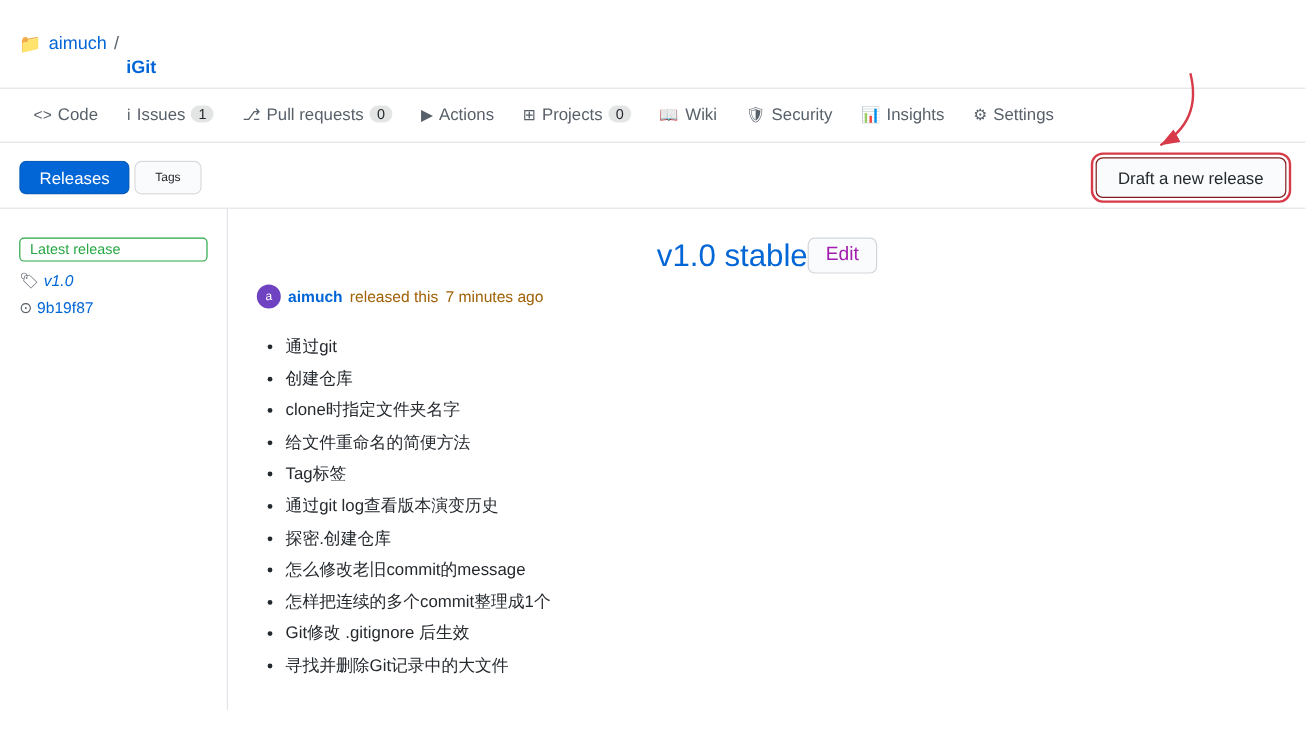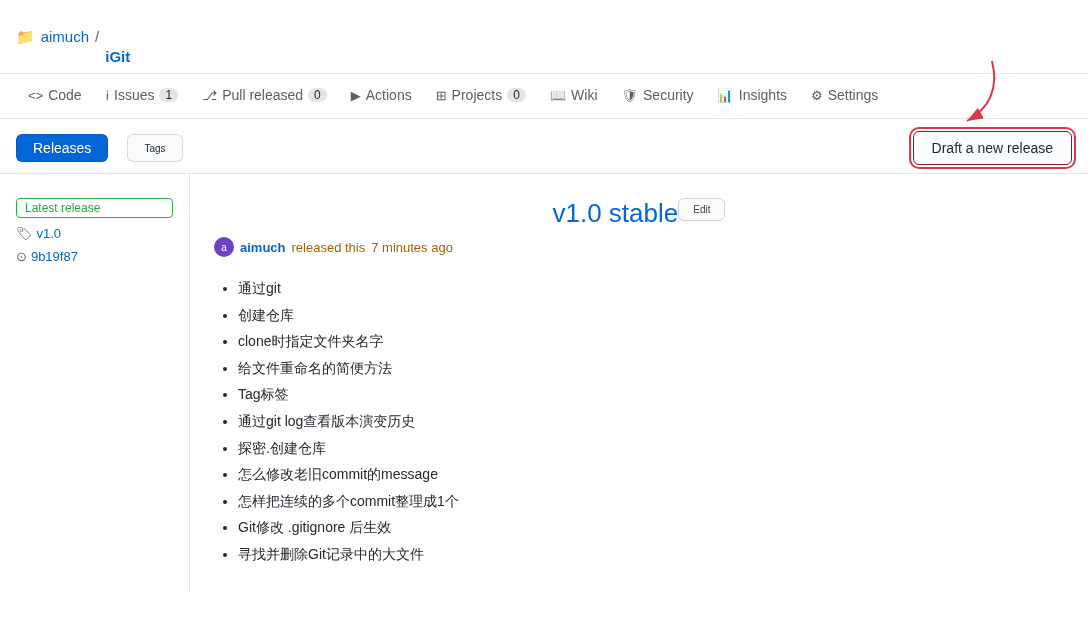--- a/index.html
+++ b/index.html
@@ -130,25 +130,25 @@
       margin-bottom: 8px;
     }
     .release-title {
       font-size: 26px;
       font-weight: 300;
       color: #0366d6;
       text-decoration: none;
     }
     .btn-edit {
       background: #fafbfc;
-      color: #404040;
+      color: #a21caf;
       border: 1px solid #d1d5da;
       border-radius: 6px;
       padding: 5px 14px;
-      font-size: 10px;
+      font-size: 16px;
       cursor: pointer;
     }
     .release-meta {
       display: flex;
       align-items: center;
       gap: 6px;
       font-size: 13px;
       color: #586069;
       margin-bottom: 18px;
     }
@@ -191,21 +191,21 @@
     <span class="icon">&lt;&gt;</span>
     <span>Code</span>
   </a>
   <a class="nav-tab">
     <span class="icon">ℹ</span>
     <span>Issues</span>
     <span class="badge">1</span>
   </a>
   <a class="nav-tab">
     <span class="icon">⎇</span>
-    <span>Pull released</span>
+    <span>Pull requests</span>
     <span class="badge">0</span>
   </a>
   <a class="nav-tab">
     <span class="icon">▶</span>
     <span>Actions</span>
   </a>
   <a class="nav-tab">
     <span class="icon">⊞</span>
     <span>Projects</span>
     <span class="badge">0</span>
@@ -222,21 +222,21 @@
     <span class="icon">📊</span>
     <span>Insights</span>
   </a>
   <a class="nav-tab">
     <span class="icon">⚙</span>
     <span>Settings</span>
   </a>
 </nav>
 
 <div style="display:flex; justify-content:space-between; align-items:center; padding:12px 16px 8px 16px;">
-  <div style="display:flex; gap:19px;">
+  <div style="display:flex; gap:4px;">
     <button class="btn-blue">Releases</button>
     <button class="btn-white">Tags</button>
   </div>
   <div style="position:relative;">
     
     <svg width="100" height="80" style="position:absolute; top:-80px; right:60px; pointer-events:none;">
       <defs>
         <marker id="arrowhead" markerWidth="8" markerHeight="6" refX="8" refY="3" orient="auto">
           <polygon points="0 0, 8 3, 0 6" fill="#d73a49"></polygon>
         </marker>
@@ -246,21 +246,21 @@
     <button class="btn-draft">Draft a new release</button>
   </div>
 </div>
 
 <div class="release-layout">
 
   <div class="release-sidebar">
     <span class="latest-badge">Latest release</span>
     <div class="tag-line">
       <span class="tag-icon">🏷</span>
-      <a style="color:#0366d6; text-decoration:none;">v1.0</a>
+      <a style="color:#0366d6; text-decoration:none;font-style:italic;">v1.0</a>
     </div>
     <div class="commit-line">
       <span class="commit-icon">⊙</span>
       <a style="color:#0366d6; text-decoration:none;">9b19f87</a>
     </div>
   </div>
 
   <div class="release-content">
     <div class="release-title-row">
       <a class="release-title">v1.0 stable</a>

